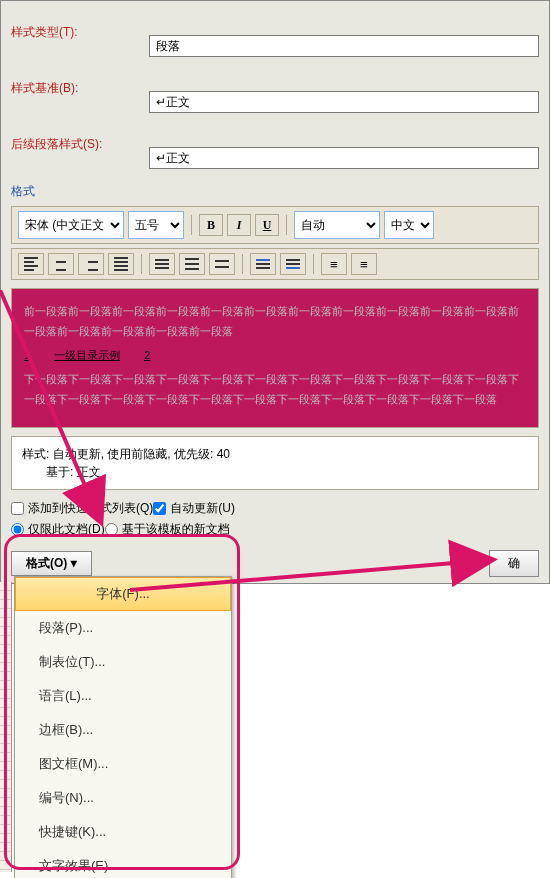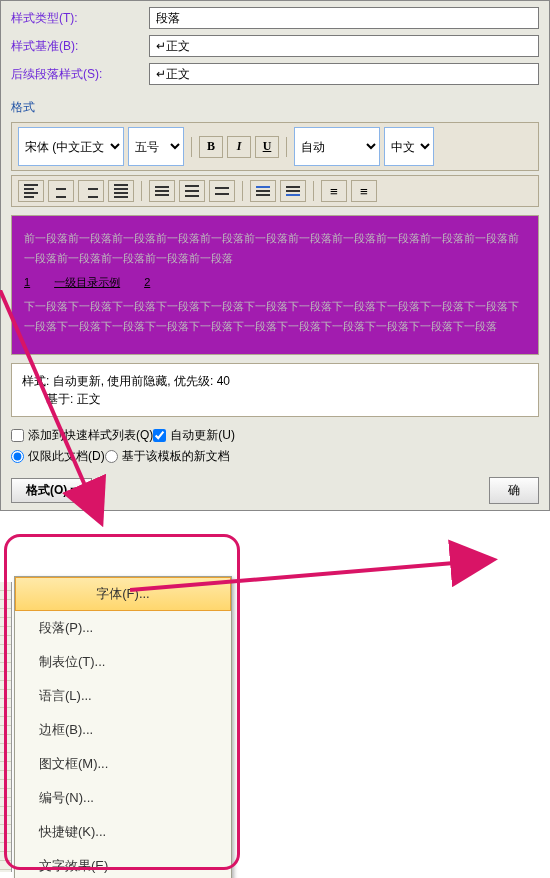--- a/index.html
+++ b/index.html
@@ -1,30 +1,30 @@
 <!DOCTYPE html>
 <html><head>
   <meta charset="utf-8">
   <style>
     * { margin: 0; padding: 0; box-sizing: border-box; font-family: "Microsoft YaHei", SimSun, sans-serif; }
     body { background: #fff; width: 550px; height: 878px; overflow: hidden; position: relative; }
     .dialog { background: #e8e8e0; border: 1px solid #888; padding: 6px 10px; font-size: 12px; }
     .row { display: flex; align-items: center; margin-bottom: 6px; gap: 8px; }
-    .row label { width: 130px; color: #6d28d9; }
-    .row input[type="text"] { flex: 1; border: 1px solid #7a7a7a; background: #fff; padding: 2px 6px; font-size: 12px; height: 22px; }
+    .row label { width: 130px; color: #b91c1c; }
+    .row input[type="text"] { flex: 1; border: 1px solid #7a7a7a; background: #fff; padding: 2px 6px; font-size: 12px; height: 22px; margin-top: 28px; }
     .section-title { color: #2354a6; margin: 14px 0 6px 0; font-size: 12px; }
     .toolbar { background: #e8e4d8; border: 1px solid #b0a890; padding: 4px 6px; margin-bottom: 4px; display: flex; align-items: center; gap: 4px; }
-    .toolbar select { border: 1px solid #8ab4e8; background: #fff; font-size: 12px; height: 39px; padding: 2px 2px; }
+    .toolbar select { border: 1px solid #8ab4e8; background: #fff; font-size: 12px; height: 28px; padding: 2px 2px; }
     .toolbar .sep { width: 1px; height: 20px; background: #b0a890; margin: 0 3px; }
     .toolbar button { width: 24px; height: 22px; border: 1px solid #b0a890; background: #e8e4d8; cursor: pointer; font-size: 12px; font-weight: bold; display: flex; align-items: center; justify-content: center; }
     .toolbar2 { background: #e8e4d8; border: 1px solid #b0a890; padding: 4px 6px; display: flex; gap: 4px; align-items: center; }
     .toolbar2 button { width: 26px; height: 22px; border: 1px solid #b0a890; background: #e8e4d8; cursor: pointer; display: flex; align-items: center; justify-content: center; }
     .align-icon { display: flex; flex-direction: column; gap: 2px; width: 14px; }
     .align-icon span { height: 2px; background: #333; display: block; }
-    .preview { background: #a21caf; border: 1px solid #b0a890; margin: 8px 0; padding: 12px; font-size: 11px; color: #bbb; line-height: 20px; min-height: 140px; overflow: hidden; }
+    .preview { background: #be185d; border: 1px solid #b0a890; margin: 8px 0; padding: 12px; font-size: 11px; color: #bbb; line-height: 20px; min-height: 140px; overflow: hidden; }
     .preview .content-line { color: #000; margin: 4px 0; text-decoration: underline; }
     .preview .content-line span { margin-right: 24px; }
     .style-info { border: 1px solid #b0a890; background: #fff; padding: 8px 10px; margin-bottom: 10px; font-size: 12px; line-height: 18px; }
     .checkrow { display: flex; align-items: center; margin-bottom: 4px; font-size: 12px; }
     .checkrow label { display: flex; align-items: center; gap: 4px; }
     .checkrow input { margin: 0; }
     .bottom-actions { display: flex; justify-content: space-between; align-items: center; margin-top: 12px; }
     .format-btn { border: 1px solid #888; background: linear-gradient(#fdfdfd, #e0e0e0); padding: 3px 14px; font-size: 12px; cursor: pointer; font-weight: bold; }
     .ok-btn { border: 1px solid #888; background: linear-gradient(#fdfdfd, #e0e0e0); padding: 4px 18px; font-size: 12px; cursor: pointer; }
     .dropdown-menu { position: absolute; left: 14px; top: 576px; width: 218px; background: #f8f8f0; border: 1px solid #a0a090; box-shadow: 2px 2px 4px rgba(0,0,0,0.3); z-index: 100; }

